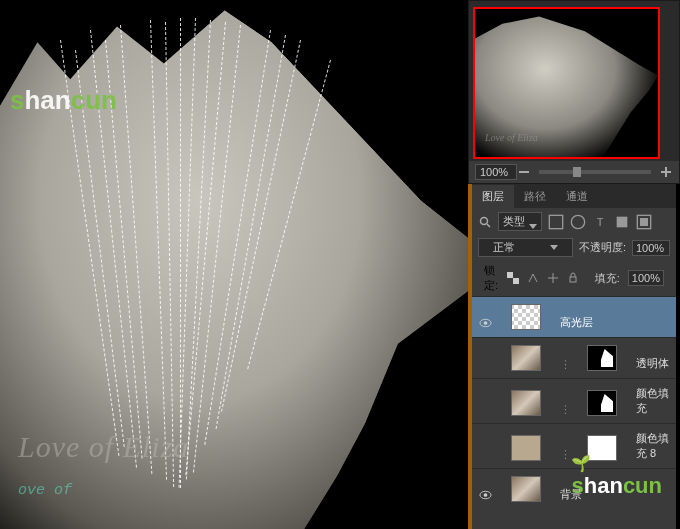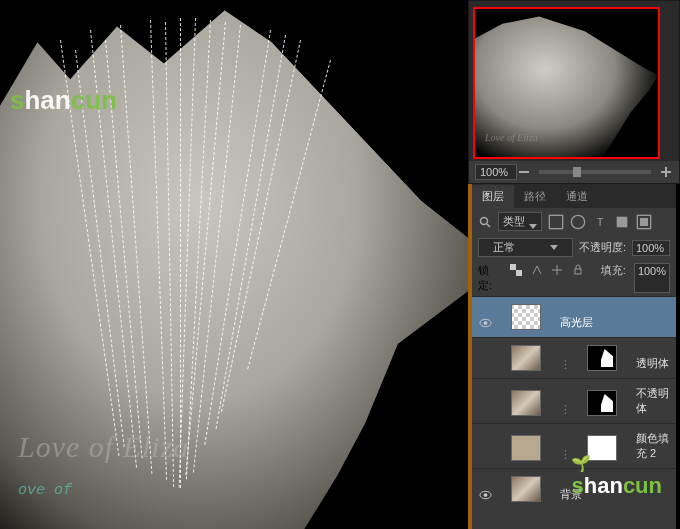--- a/index.html
+++ b/index.html
@@ -34,21 +34,21 @@
 .tab.active{background:#3a3a3a;color:#ddd}
 .filter-row{background:#3a3a3a;padding:4px 6px;display:flex;align-items:center;gap:6px}
 .sel{background:#2a2a2a;border:1px solid #555;color:#ccc;padding:1px 4px;display:flex;align-items:flex-end;gap:4px}
 .icon{width:14px;height:14px;display:inline-flex;align-items:center;justify-content:center;color:#aaa;cursor:pointer}
 .icon svg{width:12px;height:12px;fill:currentColor}
 .icon-btn{width:16px;height:14px;display:inline-flex;align-items:center;justify-content:center;color:#999}
 .blend-row{display:flex;align-items:center;padding:3px 6px;gap:6px;background:#3a3a3a}
 .blend-sel{background:#2a2a2a;border:1px solid #555;color:#ccc;padding:1px 14px;flex:1;display:flex;justify-content:space-between;align-items:center}
 .opacity-label{color:#ccc;white-space:nowrap}
 .opacity-val{background:#2a2a2a;border:1px solid #555;color:#ccc;padding:1px 3px;width:38px}
-.lock-row{display:flex;padding:3px 6px;gap:8px;background:#3a3a3a}
+.lock-row{display:flex;align-items:center;padding:3px 12px;gap:8px;background:#3a3a3a}
 .layers{background:#3a3a3a}
 .layer{display:flex;align-items:flex-end;padding:7px 6px;gap:19px;border-top:1px solid #2a2a2a}
 .layer.selected{background:#5a7a9a}
 .eye{width:14px;height:14px;display:flex;align-items:center;justify-content:center}
 .eye svg{width:13px;height:10px;fill:#ccc}
 .thumb{width:30px;height:26px;border:1px solid #666;background:#888}
 .thumb.checker{background:repeating-conic-gradient(#ccc 0% 25%,#fff 0% 50%) 50%/8px 8px}
 .thumb.img{background:linear-gradient(135deg,#8a7560 0%,#d4c8b8 50%,#6a5a48 100%)}
 .thumb.white{background:#fff}
 .mask{width:30px;height:26px;border:1px solid #666;background:#000;position:relative}
@@ -207,28 +207,28 @@
       <div class="thumb img"></div>
       <span class="link">⋮</span>
       <div class="mask"></div>
       <span class="layer-name">透明体</span>
     </div>
     <div class="layer">
       <span class="eye"></span>
       <div class="thumb img"></div>
       <span class="link">⋮</span>
       <div class="mask"></div>
-      <span class="layer-name">不透明体</span>
+      <span class="layer-name">颜色填充</span>
     </div>
     <div class="layer">
       <span class="eye"></span>
       <div class="thumb" style="background:#b8a890"></div>
       <span class="link">⋮</span>
       <div class="thumb white"></div>
-      <span class="layer-name">颜色填充 2</span>
+      <span class="layer-name">颜色填充 8</span>
     </div>
     <div class="layer">
       <span class="eye">
           <svg viewBox="0 0 14 10">
             <ellipse cx="7" cy="5" rx="6" ry="4" fill="none" stroke="#ccc"></ellipse>
             <circle cx="7" cy="5" r="2" fill="#ccc"></circle>
           </svg>
         </span>
       <div class="thumb img"></div>
       <span class="layer-name" style="">背景</span>

